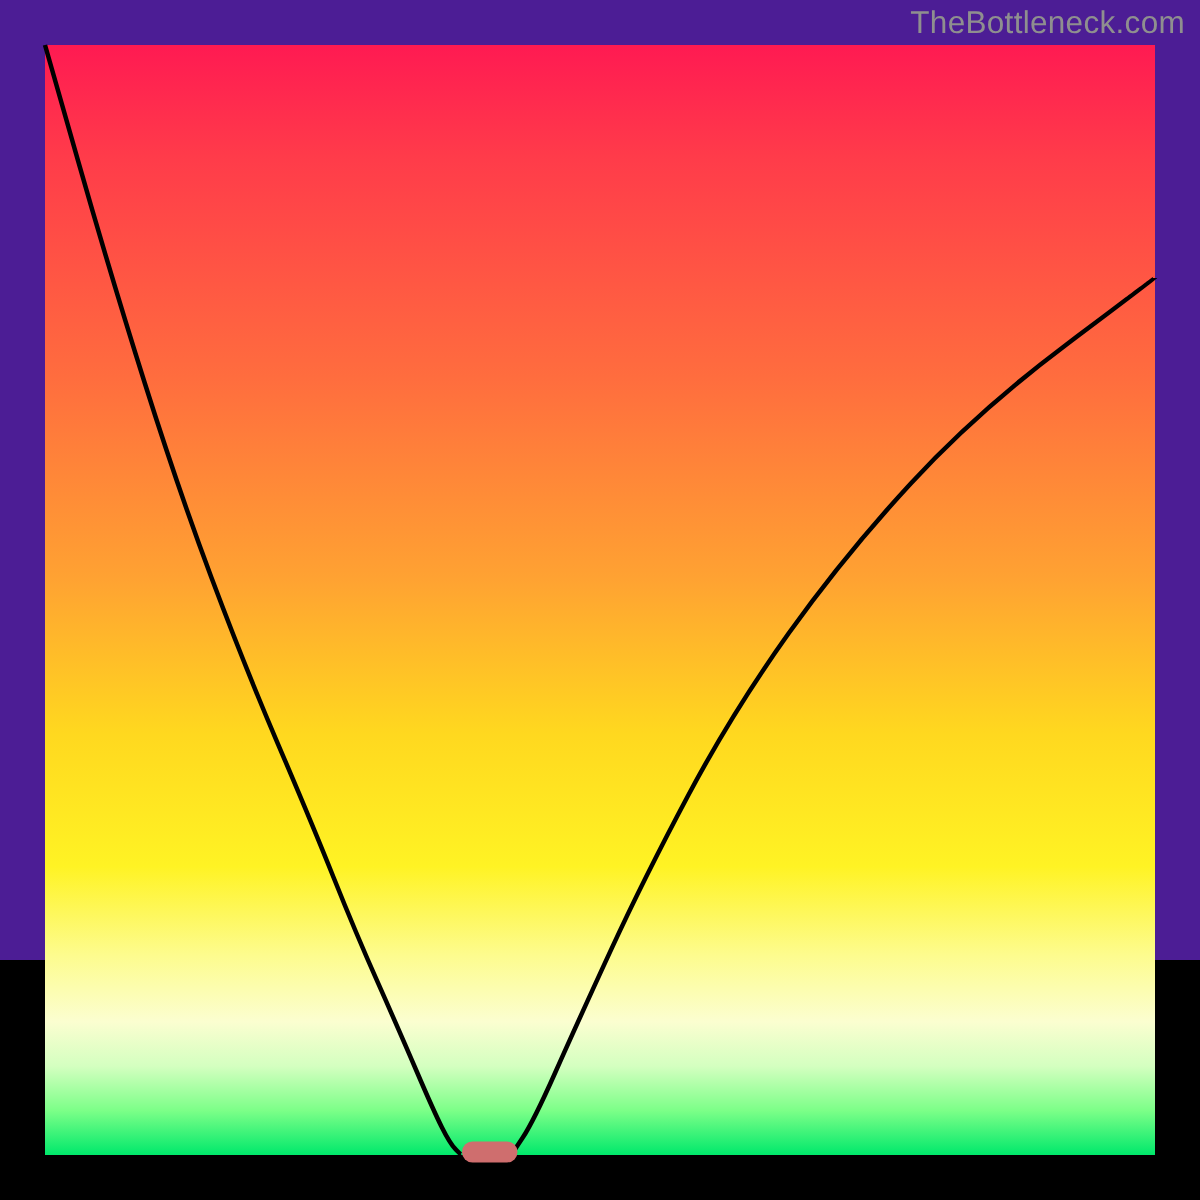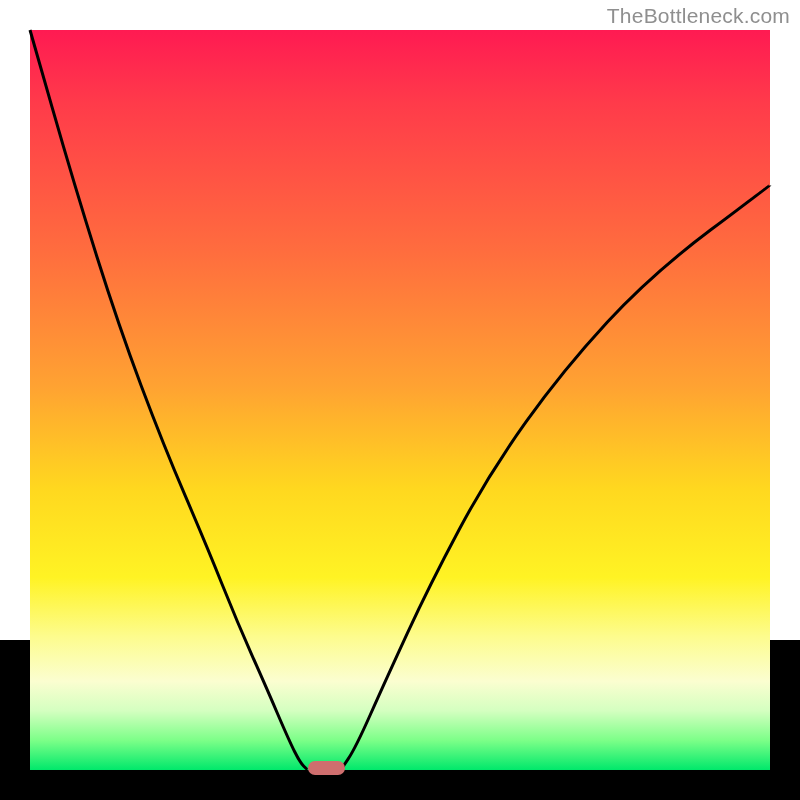--- a/index.html
+++ b/index.html
@@ -8,21 +8,21 @@
     width: 800px;
     height: 800px;
     overflow: hidden;
     background: #000;
     font-family: Arial, Helvetica, sans-serif;
   }
   .frame {
     position: relative;
     width: 800px;
     height: 640px;
-    background: #ffffff;
+    background: #4c1d95;
   }
   .plot-area {
     position: absolute;
     left: 30px;
     top: 30px;
     width: 740px;
     height: 740px;
     
     background: linear-gradient(
       to bottom,

